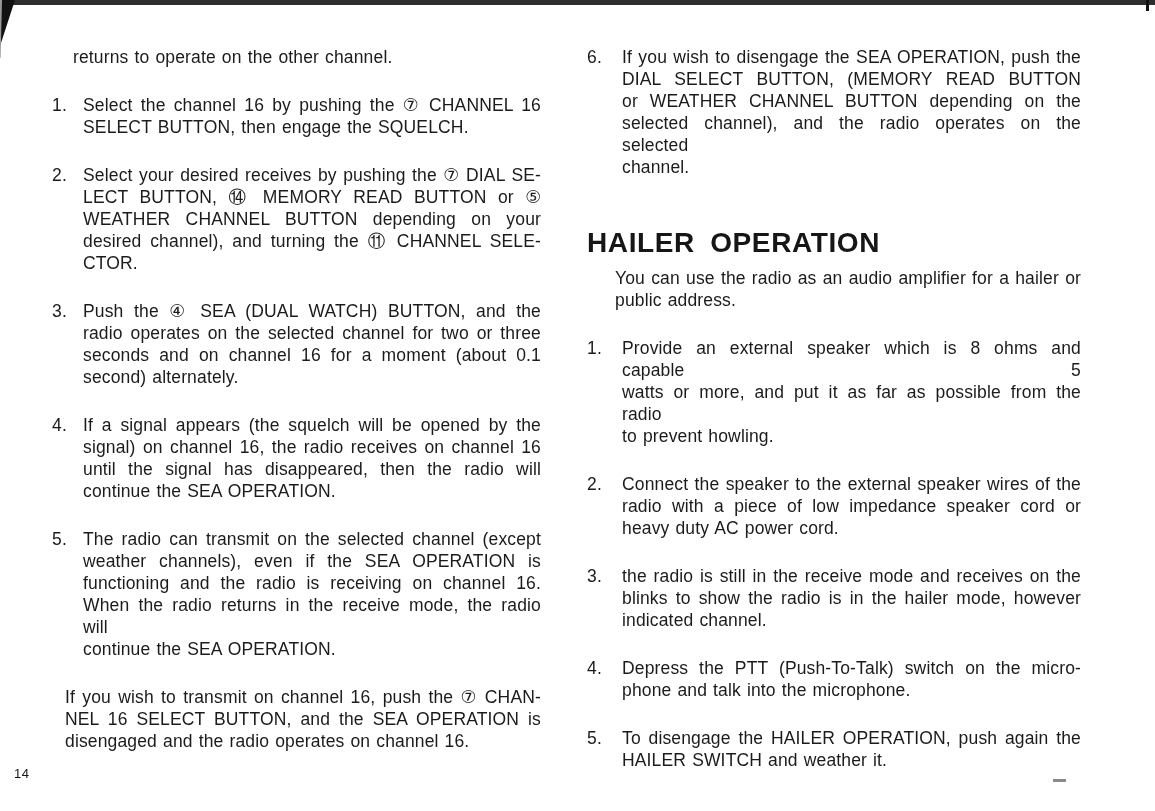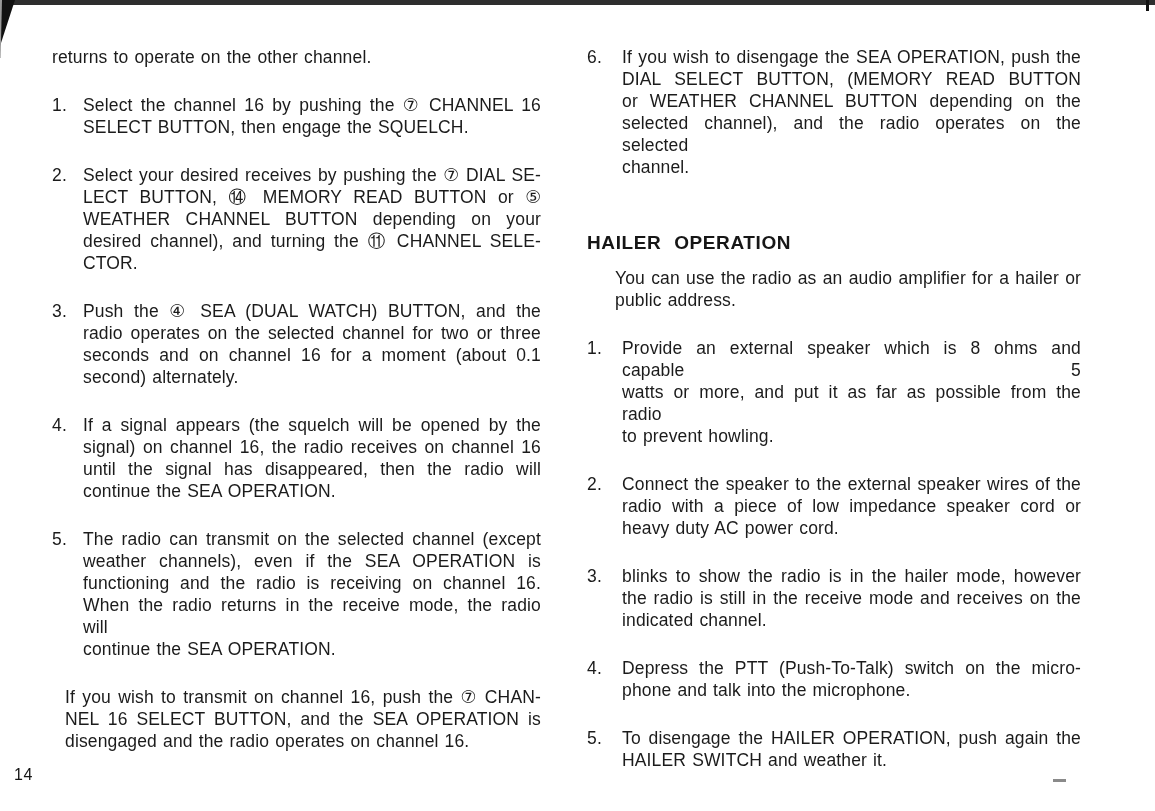--- a/index.html
+++ b/index.html
@@ -23,40 +23,40 @@
   #bottom-dash { top: 779px; left: 1053px; width: 13px; height: 3px; background: #8a8a8a; }
 
   .col {
     position: absolute; top: 46px;
     font-size: 17.5px; line-height: 22px;
     letter-spacing: 0.15px; word-spacing: 1px;
   }
   #left-col  { left: 52px;  width: 489px; }
   #right-col { left: 587px; width: 494px; }
 
-  .intro { margin-left: 0; }
+  .intro { margin-left: 21px; }
   .item { display: flex; margin-top: 26px; }
   #left-col .num  { width: 31px; flex: none; }
   #right-col .num { width: 35px; flex: none; }
   .body { flex: 1; min-width: 0; }
   .line { white-space: normal; }
   .j { text-align: justify; text-align-last: justify; }
   .continuation { margin-top: 26px; margin-left: 13px; }
 
   .heading {
     margin-top: 54px;
-    font-size: 19px; font-weight: bold;
+    font-size: 28px; font-weight: bold;
     letter-spacing: 0.6px; word-spacing: 7px;
     color: #161616;
   }
   .para { margin-top: 13px; margin-left: 28px; }
 
   #page-number {
     position: absolute; left: 14px; top: 766px;
-    font-size: 16px; color: #151515; letter-spacing: 0.5px;
+    font-size: 13px; color: #151515; letter-spacing: 0.5px;
   }
 </style>
 </head>
 <body>
 
 <div class="artifact" id="top-bar"></div>
 <div class="artifact" id="corner-triangle"></div>
 <div class="artifact" id="left-edge-line"></div>
 <div class="artifact" id="right-tick"></div>
 <div class="artifact" id="bottom-dash"></div>
@@ -154,22 +154,22 @@
     <div class="body">
       <div class="line j">Connect the speaker to the external speaker wires of the</div>
       <div class="line j">radio with a piece of low impedance speaker cord or</div>
       <div class="line">heavy duty AC power cord.</div>
     </div>
   </div>
 
   <div class="item">
     <span class="num">3.</span>
     <div class="body">
+      <div class="line j">the radio is still in the receive mode and receives on the</div>
       <div class="line j">blinks to show the radio is in the hailer mode, however</div>
-      <div class="line j">the radio is still in the receive mode and receives on the</div>
       <div class="line">indicated channel.</div>
     </div>
   </div>
 
   <div class="item">
     <span class="num">4.</span>
     <div class="body">
       <div class="line j">Depress the PTT (Push-To-Talk) switch on the micro-</div>
       <div class="line">phone and talk into the microphone.</div>
     </div>

